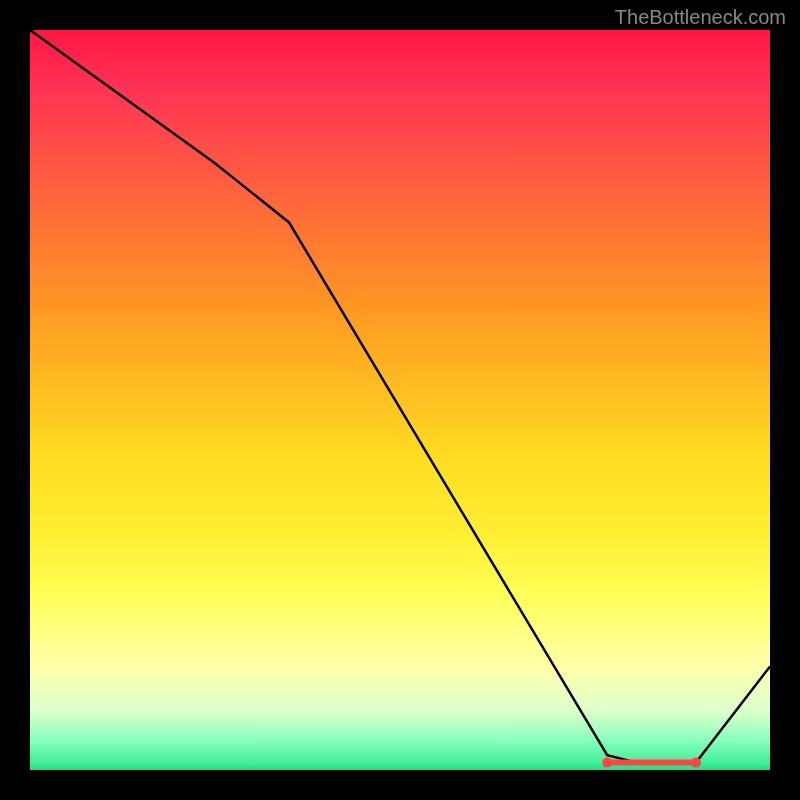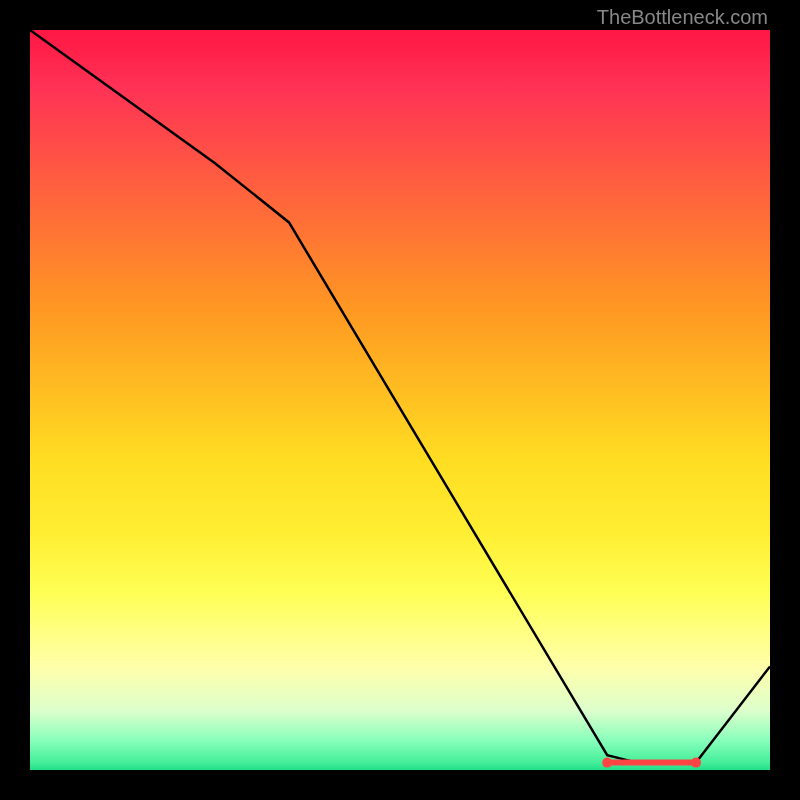--- a/index.html
+++ b/index.html
@@ -7,21 +7,21 @@
     padding: 0;
     width: 800px;
     height: 800px;
     background: #000;
     position: relative;
     font-family: Arial, sans-serif;
   }
   .watermark {
     position: absolute;
     top: 6px;
-    right: 32px;
+    right: 14px;
     color: #888;
     font-size: 20px;
     font-weight: normal;
     z-index: 10;
   }
   .plot-area {
     position: absolute;
     left: 30px;
     top: 30px;
     width: 740px;

